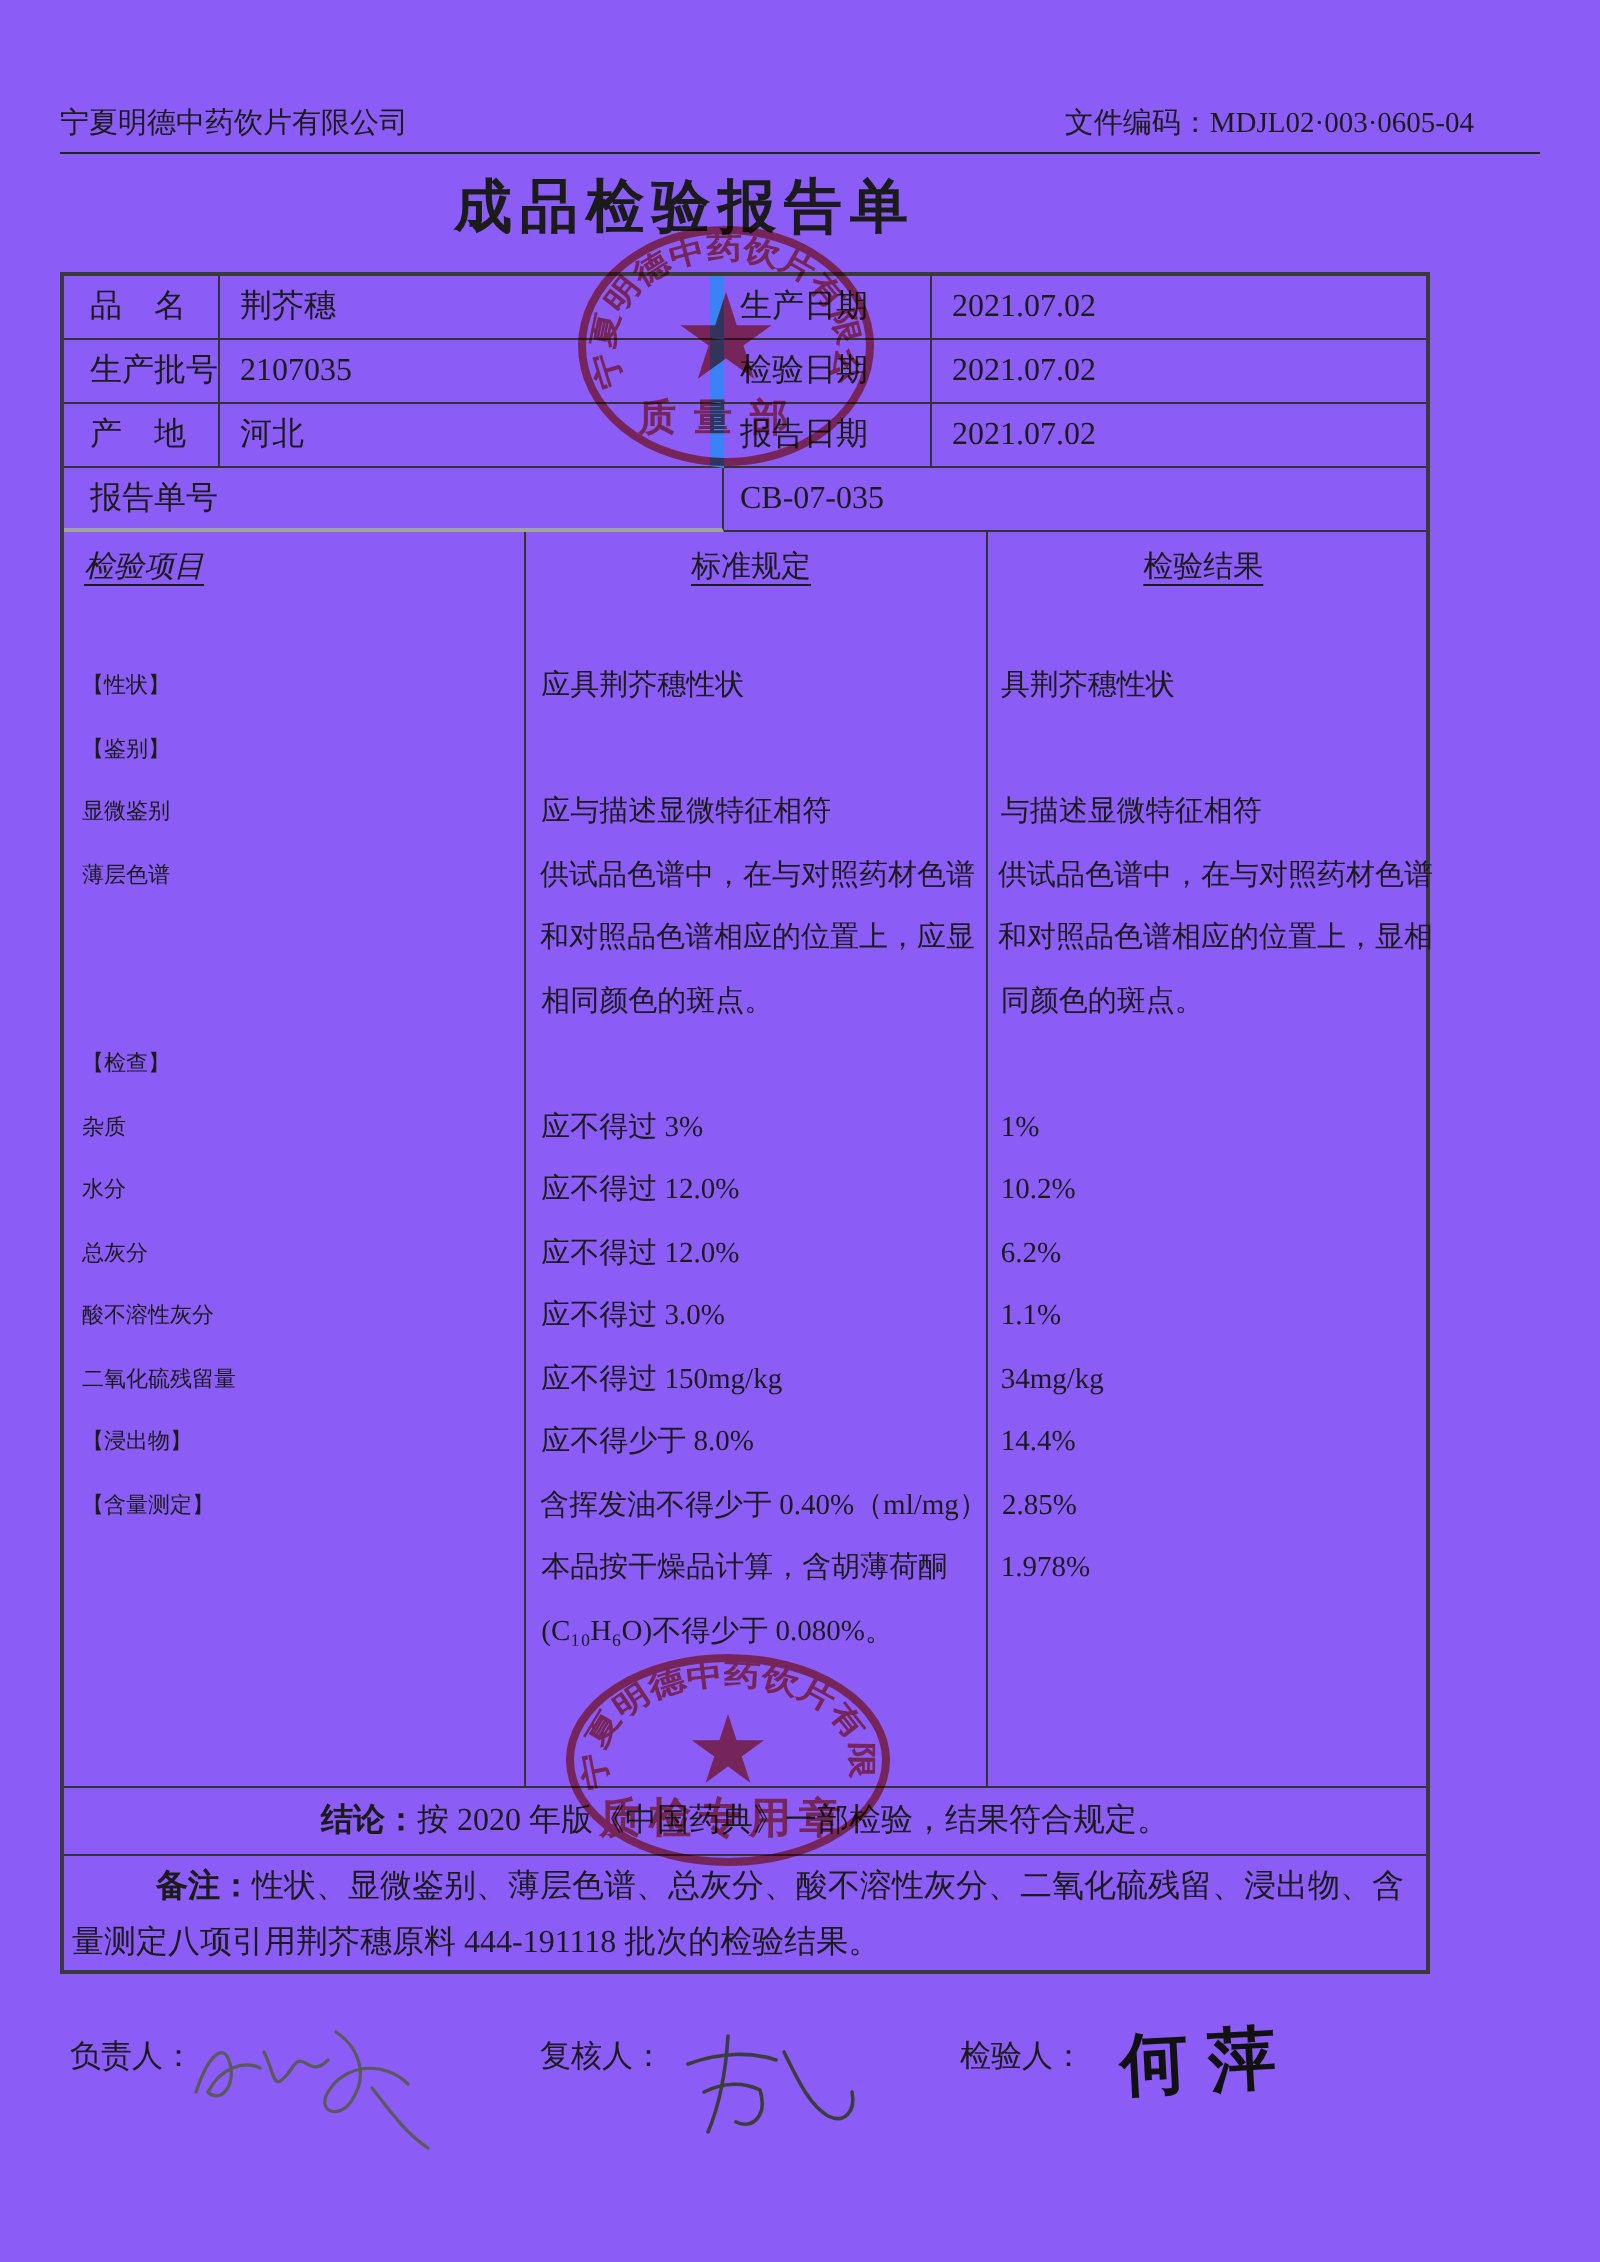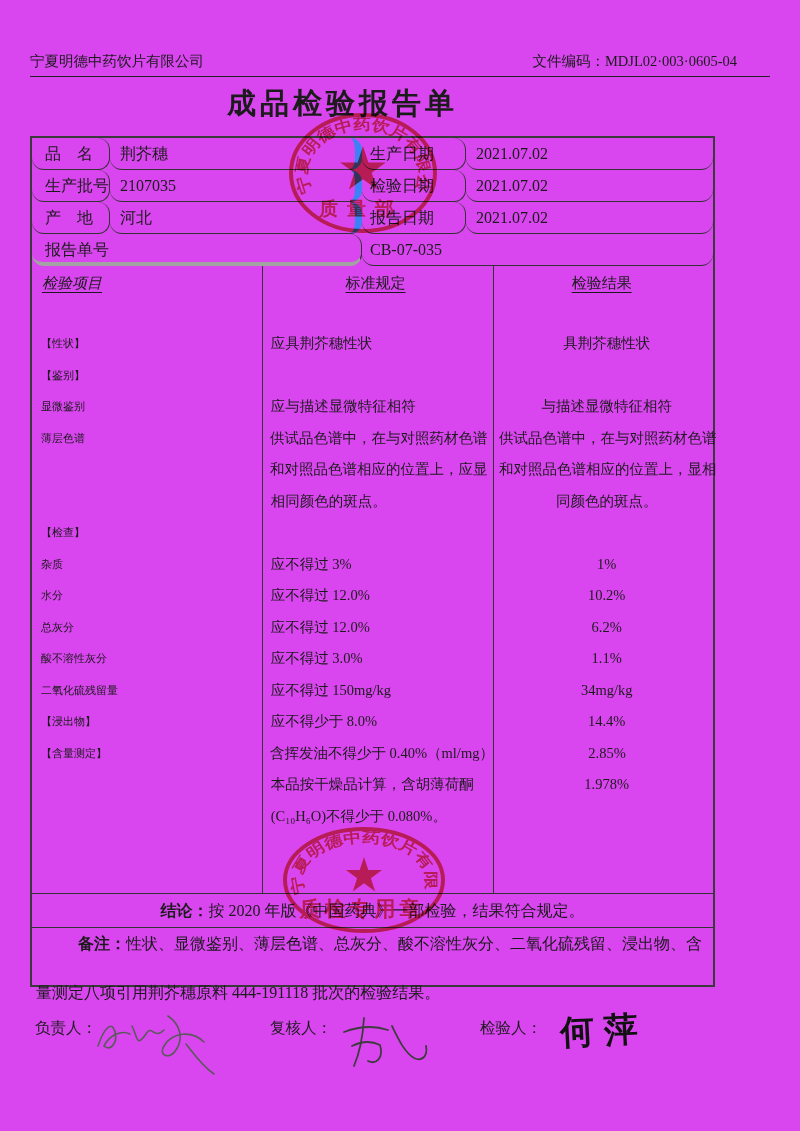--- a/index.html
+++ b/index.html
@@ -1,57 +1,57 @@
 <!DOCTYPE html>
 <html><head>
 <meta charset="utf-8">
 <style>
   html,body{margin:0;padding:0;background:#888;}
-  .page{position:relative;width:800px;height:1131px;background:#d946ef;margin:0 auto;
+  .page{position:relative;width:800px;height:1131px;background:#8b5cf6;margin:0 auto;
         font-family:"Liberation Serif","DejaVu Serif",serif;color:#1b1b1b;overflow:hidden;}
   
   .hdr{position:absolute;left:30px;top:52px;width:707px;display:flex;justify-content:space-between;
        font-size:14.5px;}
   .hdr-rule{position:absolute;left:30px;top:76px;width:740px;height:0;border-top:1.5px solid #222;}
   .title{position:absolute;left:0;top:84px;width:685px;text-align:center;font-size:29px;font-weight:bold;
          letter-spacing:4px;font-family:"Liberation Sans","DejaVu Sans",sans-serif;}
   
   .outer{position:absolute;left:30px;top:136px;width:685px;height:851px;border:2px solid #3a3a3a;box-sizing:border-box;}
   
   .info{position:absolute;left:0;top:0;right:0;height:128px;display:grid;
         grid-template-columns:78px 252px 104px 1fr;grid-auto-rows:32px;font-size:16px;}
-  .ic{border-bottom:1px solid #333;line-height:31px;white-space:nowrap;overflow:visible;box-sizing:border-box;border-radius:12px;}
+  .ic{border-bottom:1px solid #333;line-height:31px;white-space:nowrap;overflow:visible;box-sizing:border-box;}
   .ic.lab{padding-left:13px;border-right:1px solid #333;}
   .ic.val{padding-left:10px;border-right:7px solid #3b82f6;}
   .ic.lab2{padding-left:8px;border-right:1px solid #333;}
   .ic.val2{padding-left:10px;border-right:none;}
-  .ic.span2{grid-column:1 / span 2;padding-left:13px;border-right:1px solid #333;border-bottom:4px solid #a3a3a3;font-family:Liberation Serif, serif;}
+  .ic.span2{grid-column:1 / span 2;padding-left:13px;border-right:1px solid #333;border-bottom:2px solid #a3a3a3;font-family:Liberation Serif, serif;}
   .ic.span2v{grid-column:3 / span 2;padding-left:8px;border-bottom:1px solid #333;}
   
   .main{position:absolute;left:0;top:128px;right:0;height:627px;font-size:14.5px;}
   .vline{position:absolute;top:0;bottom:0;width:1px;background:#333;}
   .mhead{position:absolute;top:0;left:0;right:0;height:62px;display:flex;}
   .mh{padding-top:8px;font-size:15px;}
   .mh u{text-underline-offset:4px;}
   .mh.h1{width:230px;text-align:left;padding-left:10px;box-sizing:border-box;font-style:italic;}
   .mh.h2{width:231px;text-align:center;}
   .mh.h3{width:224px;text-align:center;}
   .mrows{position:absolute;top:62px;left:0;right:0;}
   .mrow{display:flex;height:31.5px;line-height:31.5px;white-space:nowrap;}
   .mc1{width:230px;padding-left:9px;box-sizing:border-box;font-size:11px;}
   .mc2{width:231px;padding-left:10px;box-sizing:border-box;}
-  .mc3{width:224px;padding-left:10px;box-sizing:border-box;text-align:center;}
+  .mc3{width:224px;padding-left:10px;box-sizing:border-box;}
   
   .concl{position:absolute;left:0;right:0;top:755px;height:34px;border-top:1px solid #333;
          text-align:center;line-height:33px;font-size:16px;box-sizing:border-box;}
   .concl b{font-weight:bold;}
   .remarks{position:absolute;left:0;right:0;top:789px;bottom:0;border-top:1px solid #333;
            font-size:16px;line-height:28px;padding-top:2px;box-sizing:border-box;}
   .rline1{padding-left:46px;}
-  .rline2{padding-left:4px;margin-top:21px;}
+  .rline2{padding-left:4px;}
   
   .signs{position:absolute;left:30px;top:1000px;width:740px;height:80px;font-size:15.5px;margin-top:12px;}
   .slabel{position:absolute;top:6px;}
   .sig-svg{position:absolute;}
   .sig-name{position:absolute;font-size:34px;font-weight:bold;letter-spacing:10px;
             transform:rotate(-3deg);font-family:"Liberation Serif",serif;color:#111;}
   
   .stamp{position:absolute;mix-blend-mode:multiply;opacity:0.85;}
 </style>
 </head>

